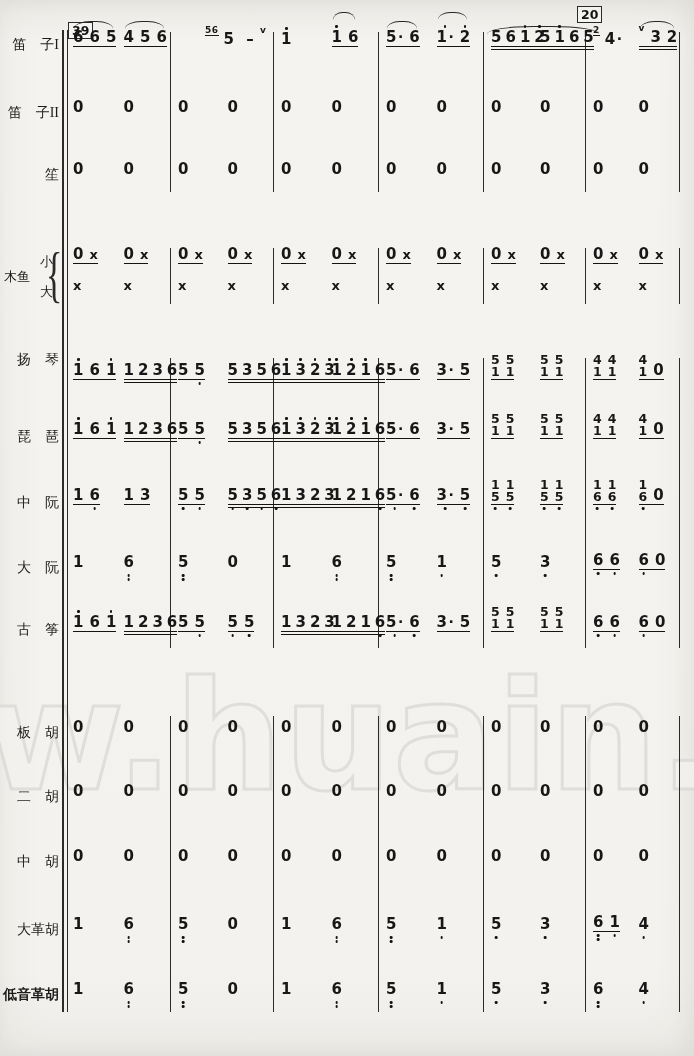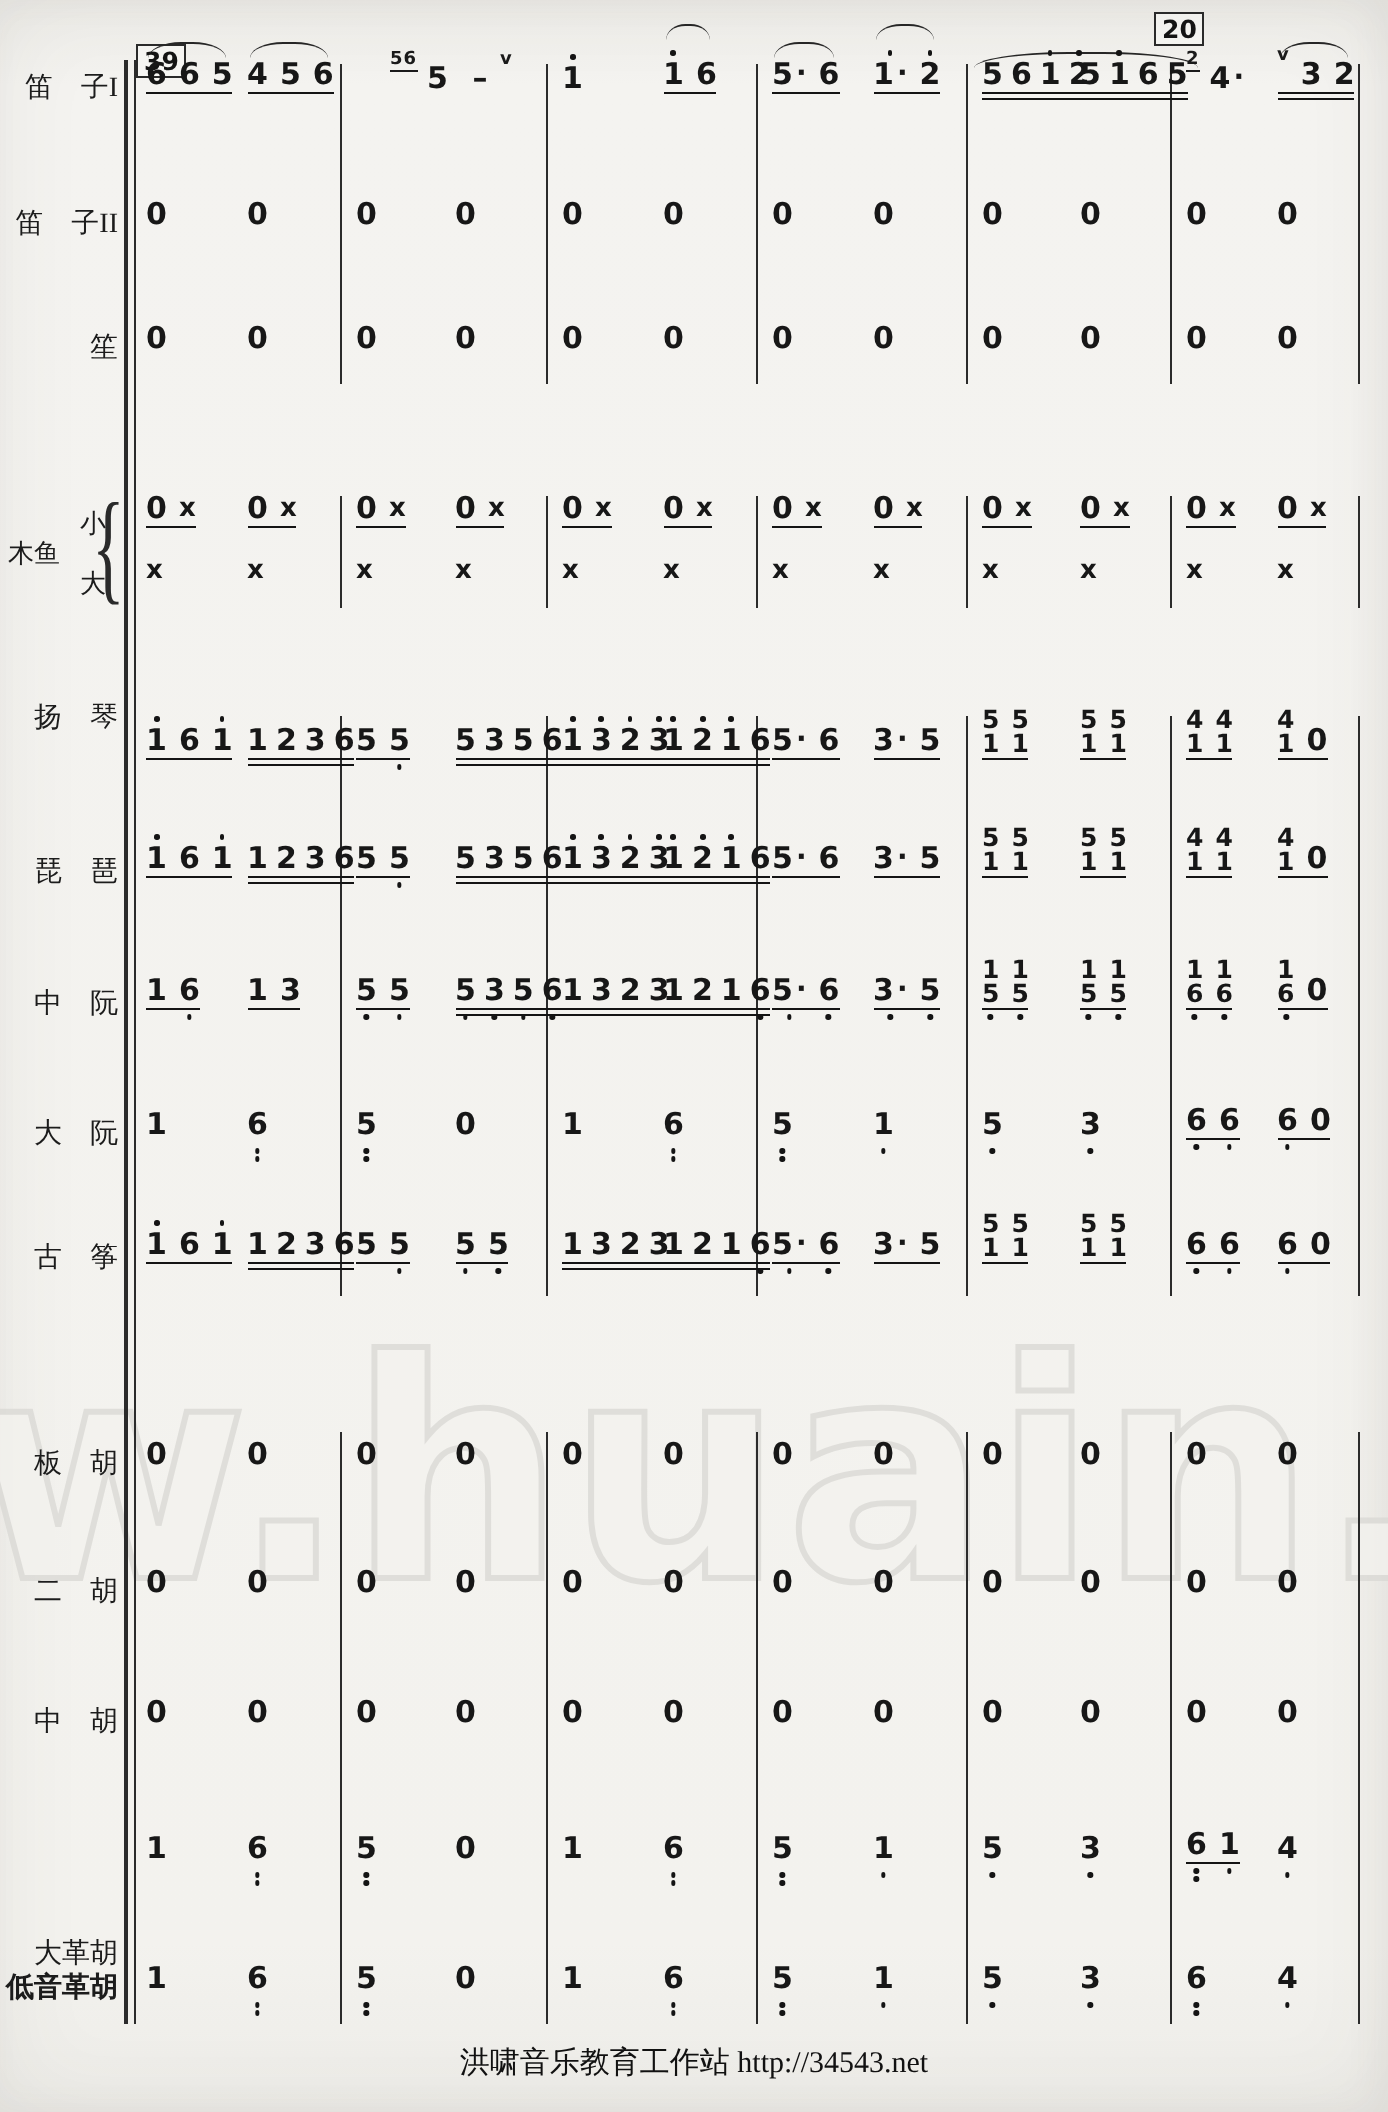--- a/index.html
+++ b/index.html
@@ -132,21 +132,21 @@
                   <span class="dg">6</span>
                 </div>
               </div>
             </div>
             <div class="under">
               <div class="bm"></div>
             </div>
           </div>
         </div>
       </div>
-      <div class="cell" style="left: 170px; top: 29px; width: 103px; padding-left: 17px;">
+      <div class="cell" style="left: 180px; top: 29px; width: 103px; padding-left: 17px;">
         <div class="slot">
           <div class="grp">
             <div class="notes">
               <span class="grace">56</span>
               <div class="note">
                 <div class="dgrow">
                   <span class="dg">5</span>
                 </div>
               </div>
             </div>
@@ -3011,21 +3011,21 @@
               <div class="note">
                 <div class="dgrow">
                   <span class="dg">0</span>
                 </div>
               </div>
             </div>
             <div class="under"></div>
           </div>
         </div>
       </div>
-      <div class="row-label" style="top: 921px; margin-top: 48px;">大革胡</div>
+      <div class="row-label" style="top: 921px;">大革胡</div>
       <div class="cell" style="left: 65px; top: 914px; width: 105px;">
         <div class="slot">
           <div class="grp">
             <div class="notes">
               <div class="note">
                 <div class="dgrow">
                   <span class="dg">1</span>
                 </div>
               </div>
             </div>
@@ -3400,14 +3400,13 @@
                 <div class="db">
                   <div class="dot"></div>
                 </div>
               </div>
             </div>
             <div class="under"></div>
           </div>
         </div>
       </div>
     </div>
-  <div class="footer">洪啸音乐教育工作站 http://34543.net</div>
 </div>
 
 </body></html>

